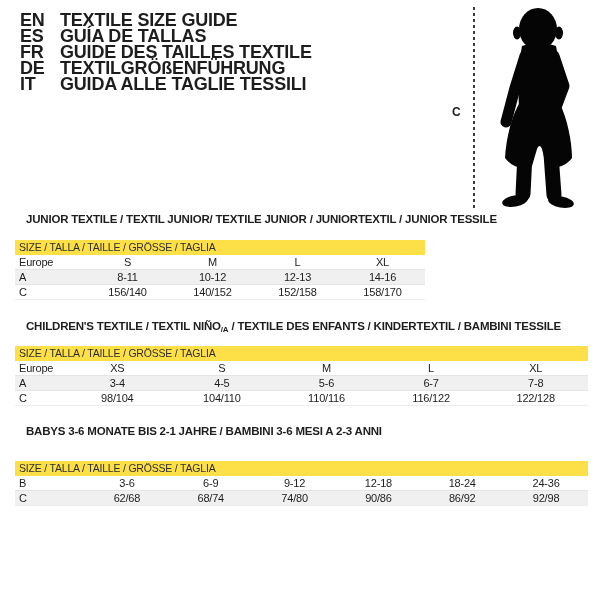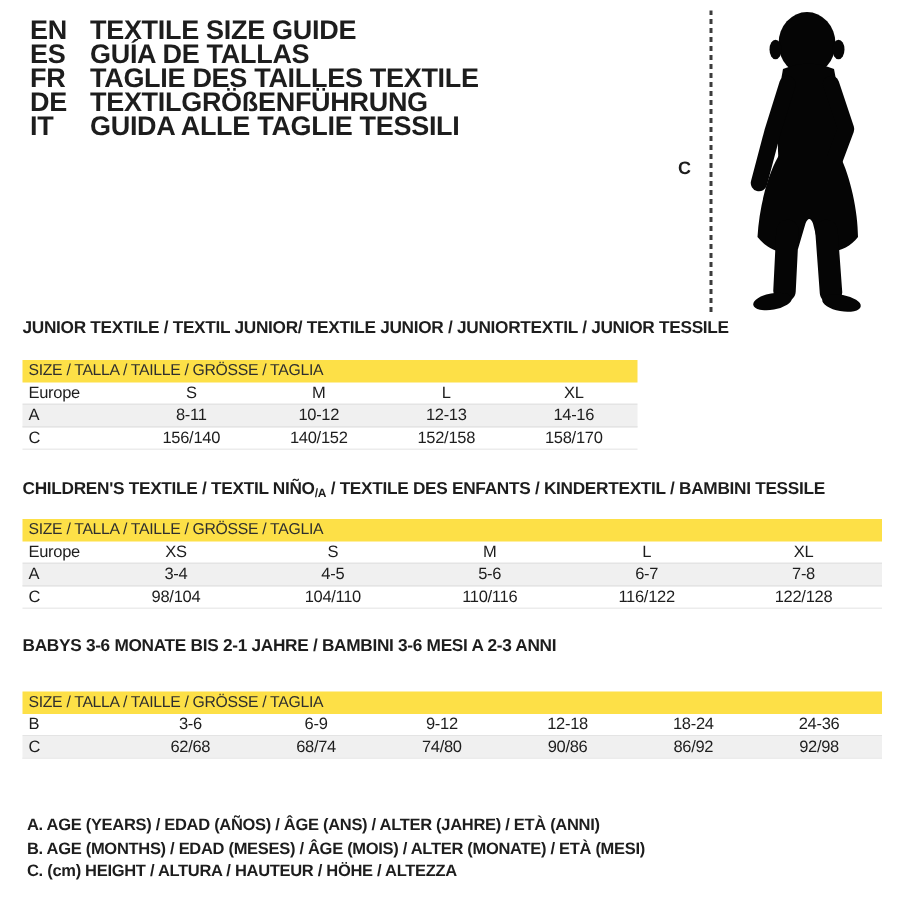--- a/index.html
+++ b/index.html
@@ -13,21 +13,21 @@
   .lang-row{display:flex;height:16px;line-height:16px;font-weight:bold;font-size:18px;letter-spacing:-0.2px;}
   .lang-code{width:40px;}
   
   .height-line{
     position:absolute;left:473px;top:7px;width:2px;height:202px;
     background:repeating-linear-gradient(to bottom,#3c3c3c 0 3px,transparent 3px 6px);
   }
   .height-label{position:absolute;left:452px;top:105px;font-weight:bold;font-size:12px;}
   .baby{position:absolute;left:484px;top:6px;}
   
-  .sec-title{position:absolute;left:15px;font-weight:bold;font-size:11.5px;letter-spacing:-0.2px;white-space:nowrap;text-align:right;}
+  .sec-title{position:absolute;left:26px;font-weight:bold;font-size:11.5px;letter-spacing:-0.2px;white-space:nowrap;text-align:right;}
   .sub{font-size:8px;vertical-align:-2px;}
   .t3-title div{line-height:15px;}
   
   .size-table{position:absolute;left:15px;}
   .bar{
     background:#fde047;height:15px;line-height:15px;
     font-size:10.5px;color:#2e2e2e;padding-left:4px;letter-spacing:-0.2px;
   }
   .trow{
     display:flex;height:15px;line-height:14px;font-size:11px;
@@ -53,21 +53,21 @@
     <div class="lang-row">
       <span class="lang-code">EN</span>
       <span class="lang-title">TEXTILE SIZE GUIDE</span>
     </div>
     <div class="lang-row">
       <span class="lang-code">ES</span>
       <span class="lang-title">GUÍA DE TALLAS</span>
     </div>
     <div class="lang-row">
       <span class="lang-code">FR</span>
-      <span class="lang-title">TAGLIE DES TAILLES TEXTILE</span>
+      <span class="lang-title">GUIDE DES TAILLES TEXTILE</span>
     </div>
     <div class="lang-row">
       <span class="lang-code">DE</span>
       <span class="lang-title">TEXTILGRÖßENFÜHRUNG</span>
     </div>
     <div class="lang-row">
       <span class="lang-code">IT</span>
       <span class="lang-title">GUIDA ALLE TAGLIE TESSILI</span>
     </div>
   </div>
@@ -165,19 +165,14 @@
       <span class="tlabel">C</span>
       <span class="tcell">62/68</span>
       <span class="tcell">68/74</span>
       <span class="tcell">74/80</span>
       <span class="tcell">90/86</span>
       <span class="tcell">86/92</span>
       <span class="tcell">92/98</span>
     </div>
   </div>
 
-  <div class="notes">
-    <div>A. AGE (YEARS) / EDAD (AÑOS) / ÂGE (ANS) / ALTER (JAHRE) / ETÀ (ANNI)</div>
-    <div>B. AGE (MONTHS) / EDAD (MESES) / ÂGE (MOIS) / ALTER (MONATE) / ETÀ (MESI)</div>
-    <div>C. (cm) HEIGHT / ALTURA / HAUTEUR / HÖHE / ALTEZZA</div>
-  </div>
 
 </div>
 
 </body></html>

